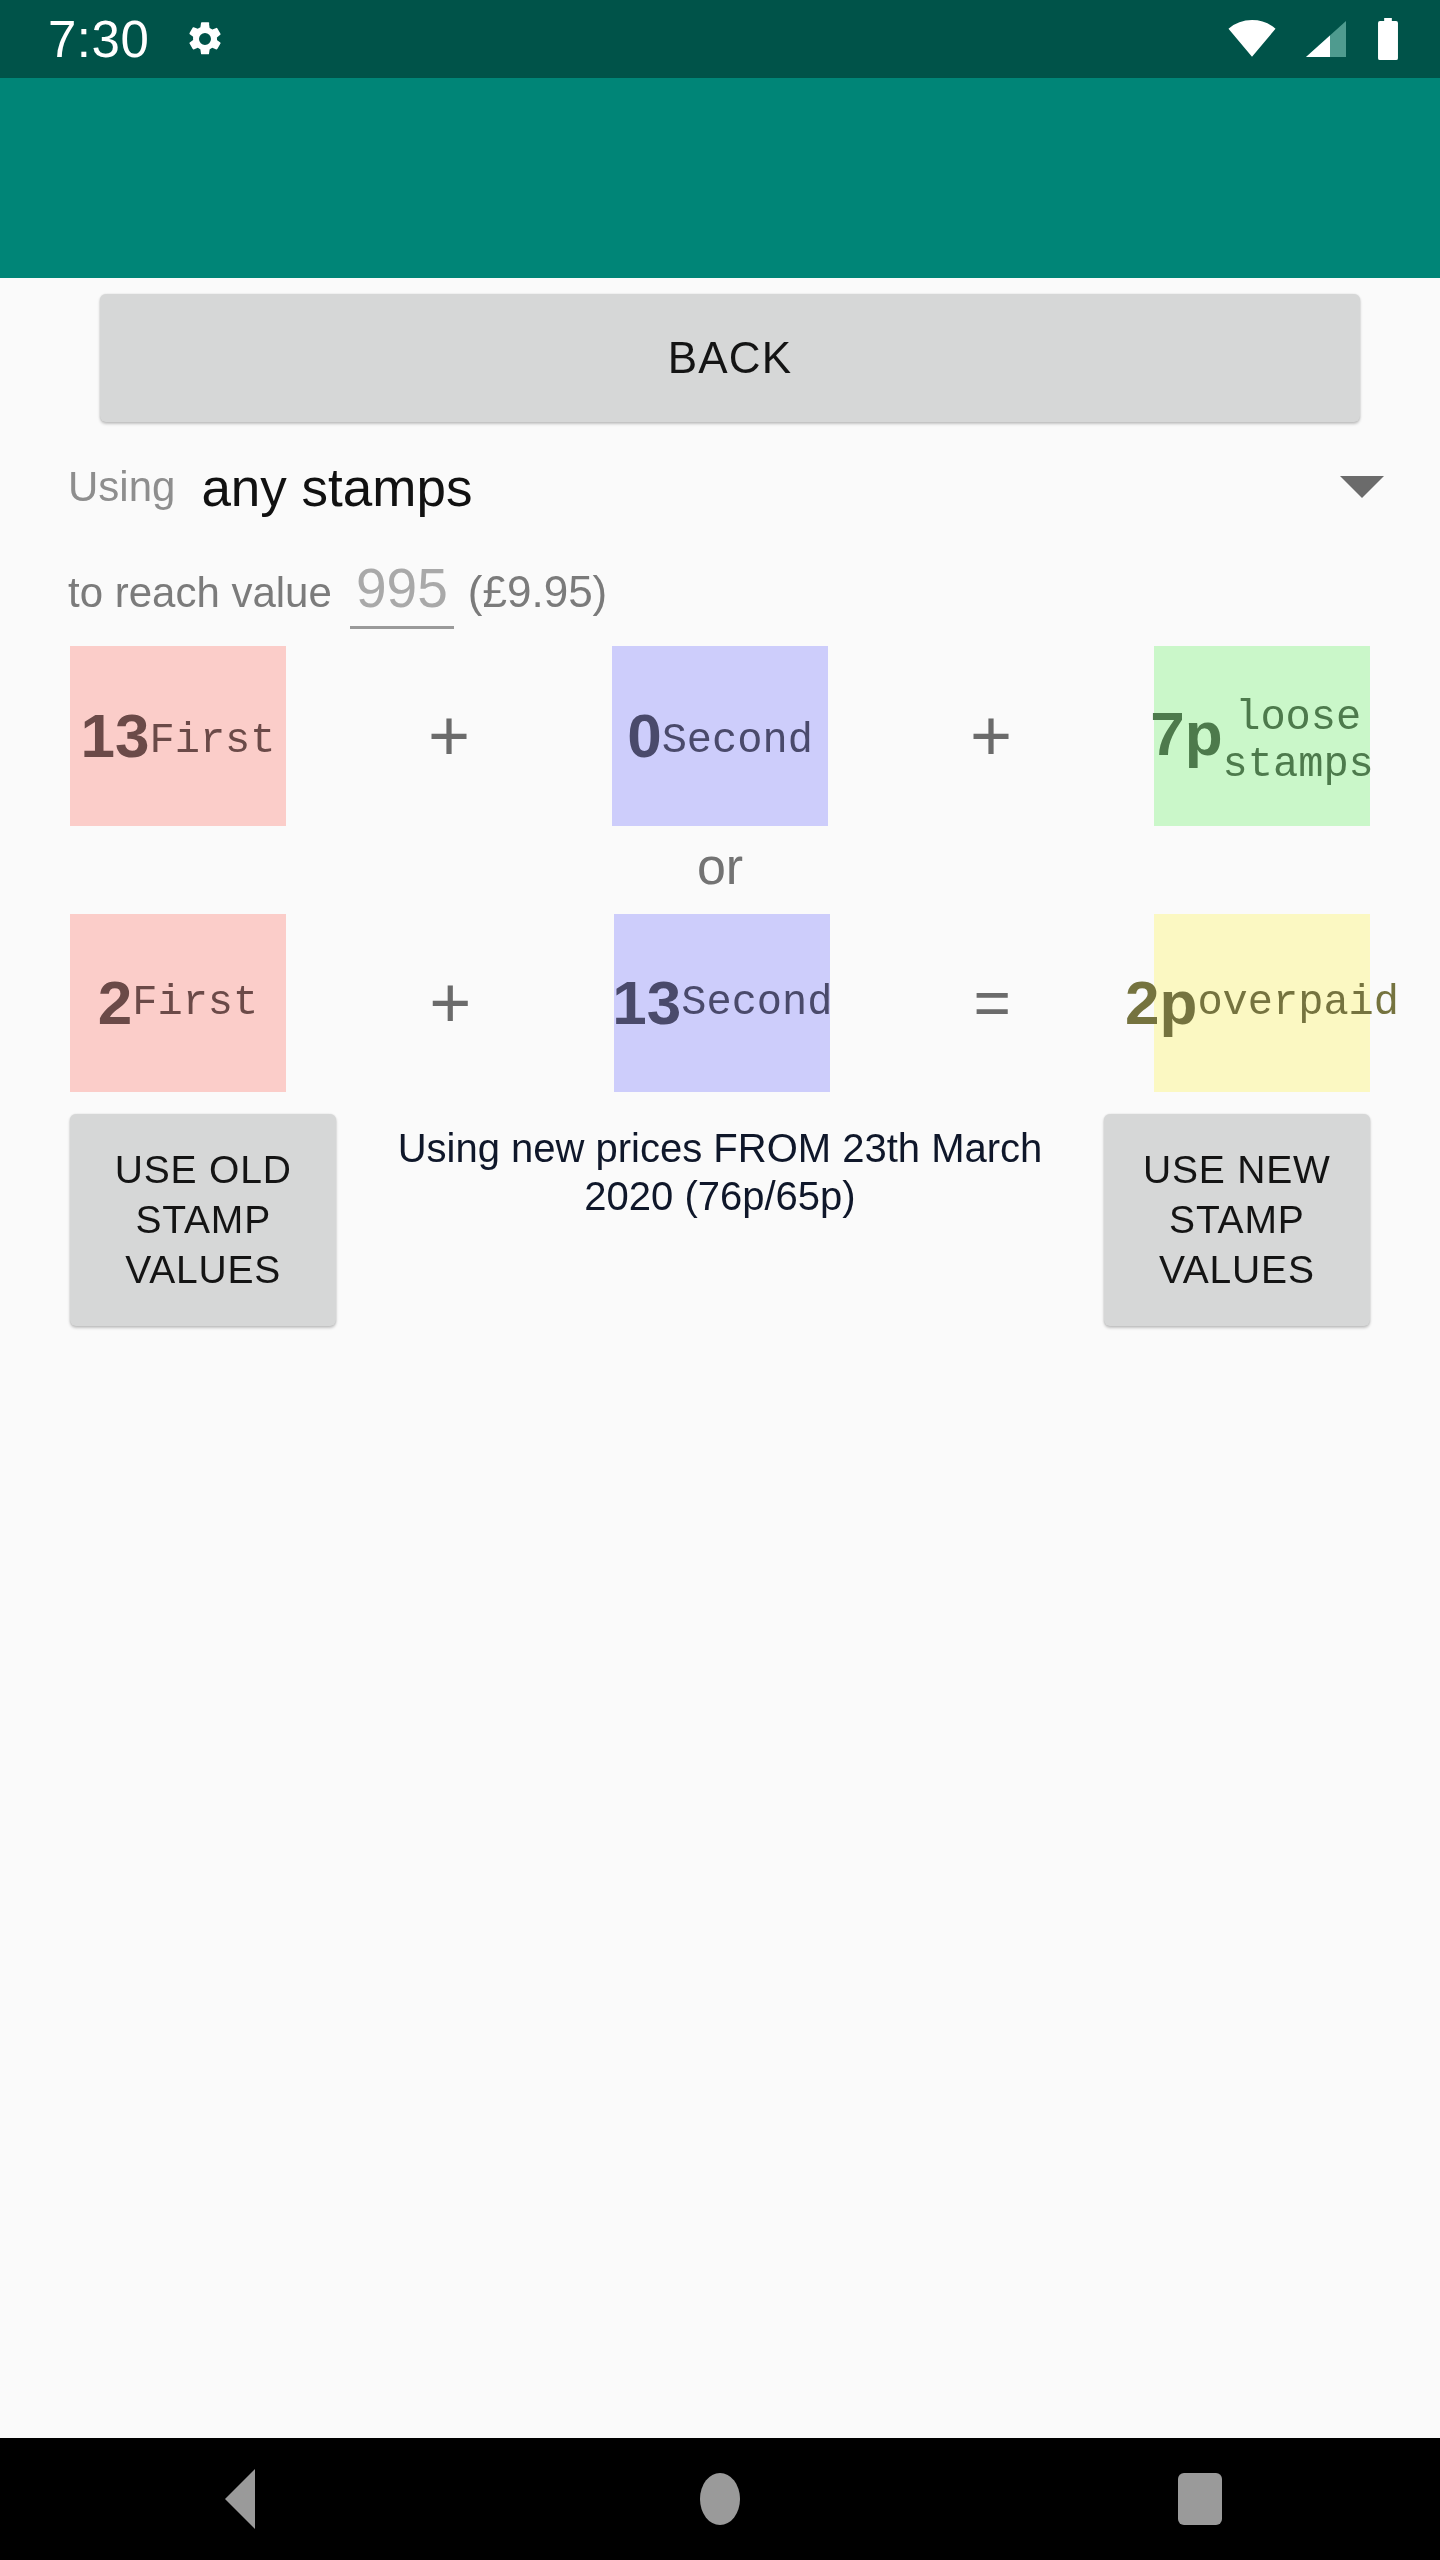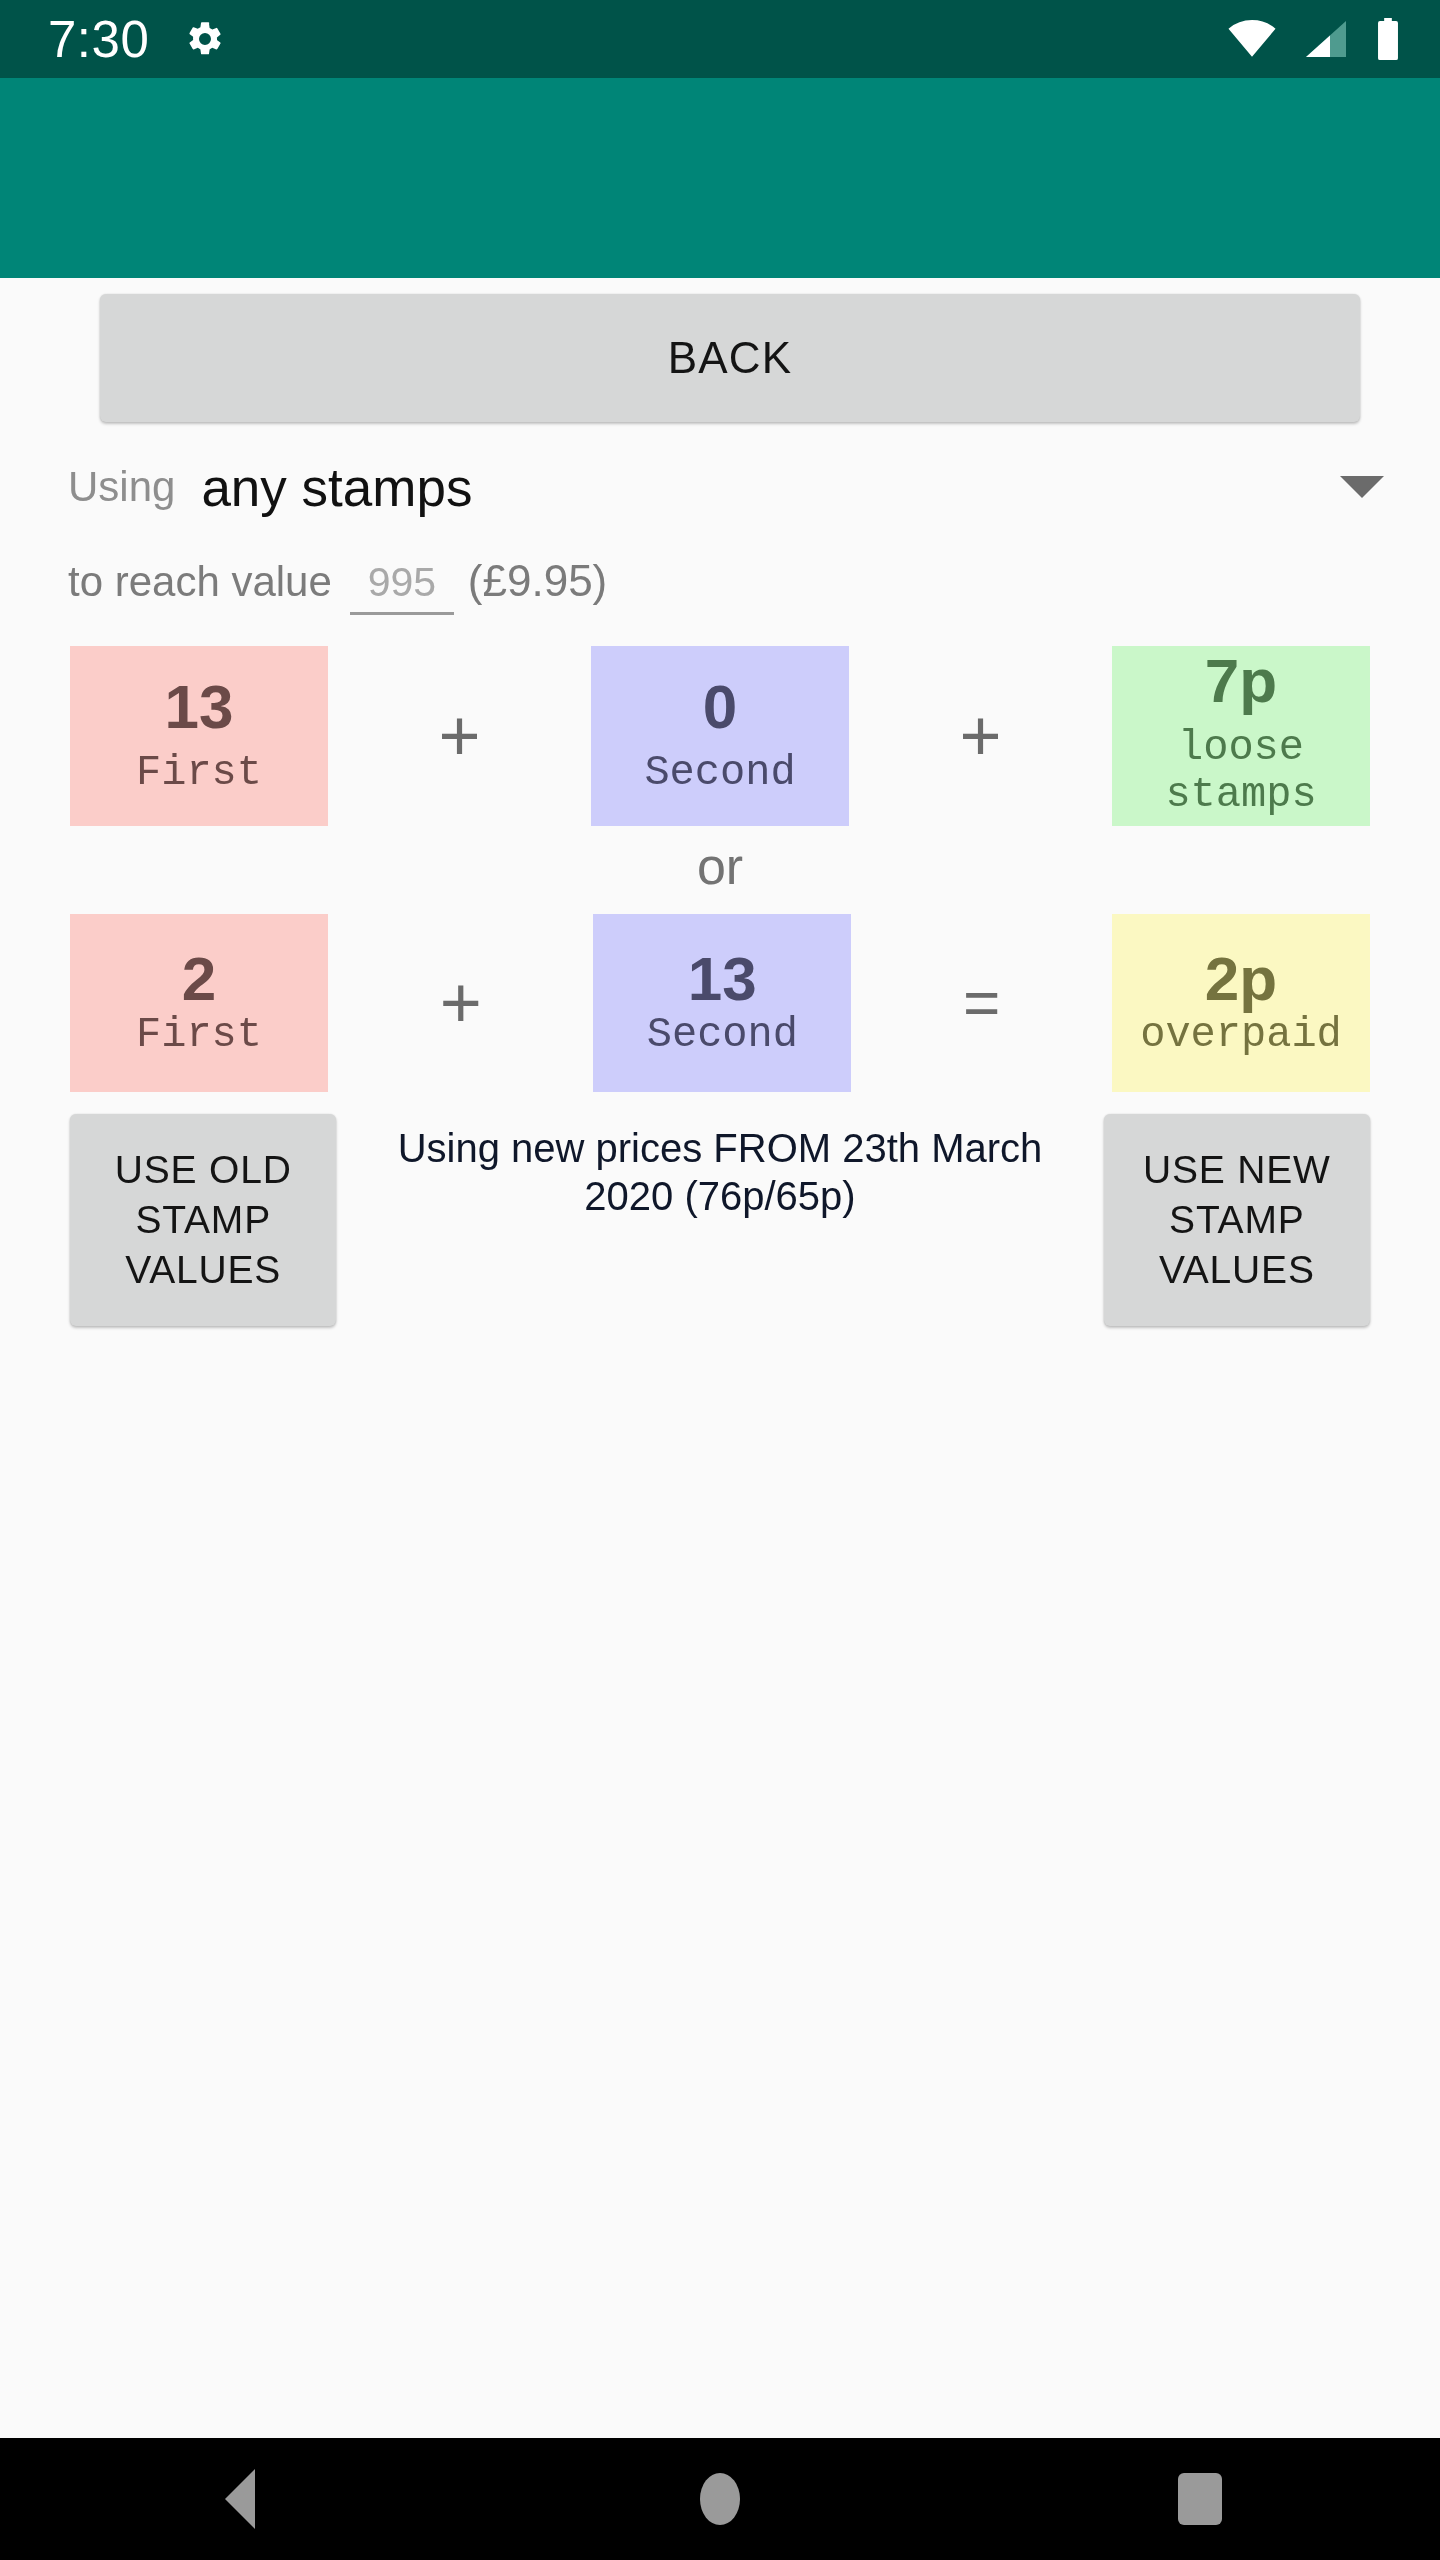--- a/index.html
+++ b/index.html
@@ -59,39 +59,39 @@
            border-top:22px solid #6b6b6b; margin-right:8px; }
 
   .reach-row {
     margin-top:30px;
     display:flex; align-items:baseline;
     padding-left:68px;
     height:72px;
   }
   .reach-label { font-size:42px; color:#7b7b7b; }
   .reach-input {
-    font-size:41px; color:#a9a9a9; margin-left:18px;
+    font-size:55px; color:#a9a9a9; margin-left:18px;
     border:none; border-bottom:3px solid #9a9a9a;
     background:transparent; padding:0 4px 6px 4px;
     width:104px; text-align:center;
     font-family:"Liberation Sans", sans-serif;
     line-height:1;
   }
   .reach-pounds { font-size:44px; color:#7b7b7b; margin-left:14px; }
 
   
   .stamp-row {
     display:flex; align-items:stretch;
     padding:0 70px;
     margin-top:18px;
   }
   .cell { display:flex; align-items:center; justify-content:center; }
   .card {
-    width:258px;
-    display:flex; flex-direction:column;
+    width:216px;
+    display:flex; flex-direction:row;
     align-items:center; justify-content:center;
     text-align:center;
   }
   .card .big { font-weight:bold; line-height:1.02; }
   .card .sub { line-height:1.12;font-family:Liberation Mono, monospace; }
 
   .row1 .card { height:180px; }
   .row1 .big { font-size:62px; }
   .row1 .sub { font-size:42px; margin-top:12px; }
   .row1 .card.green .big { margin-top:-4px; }

